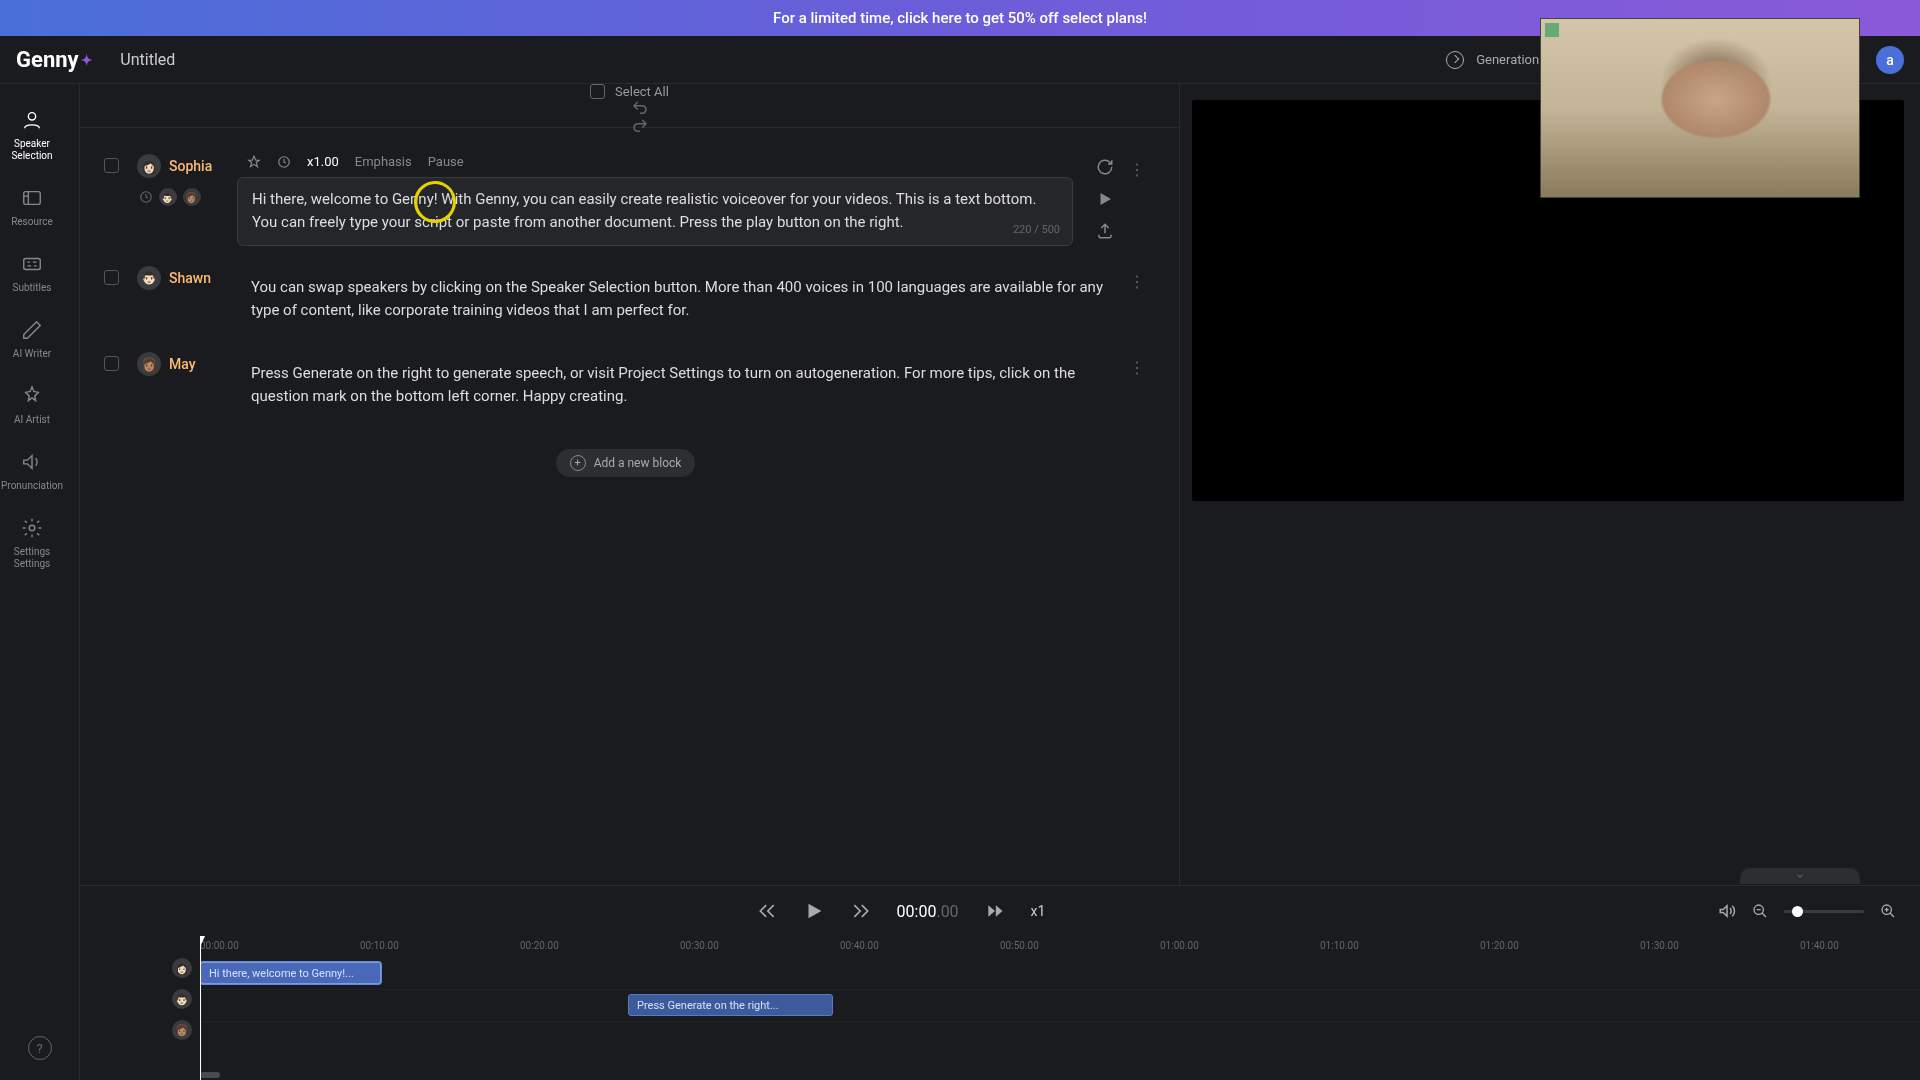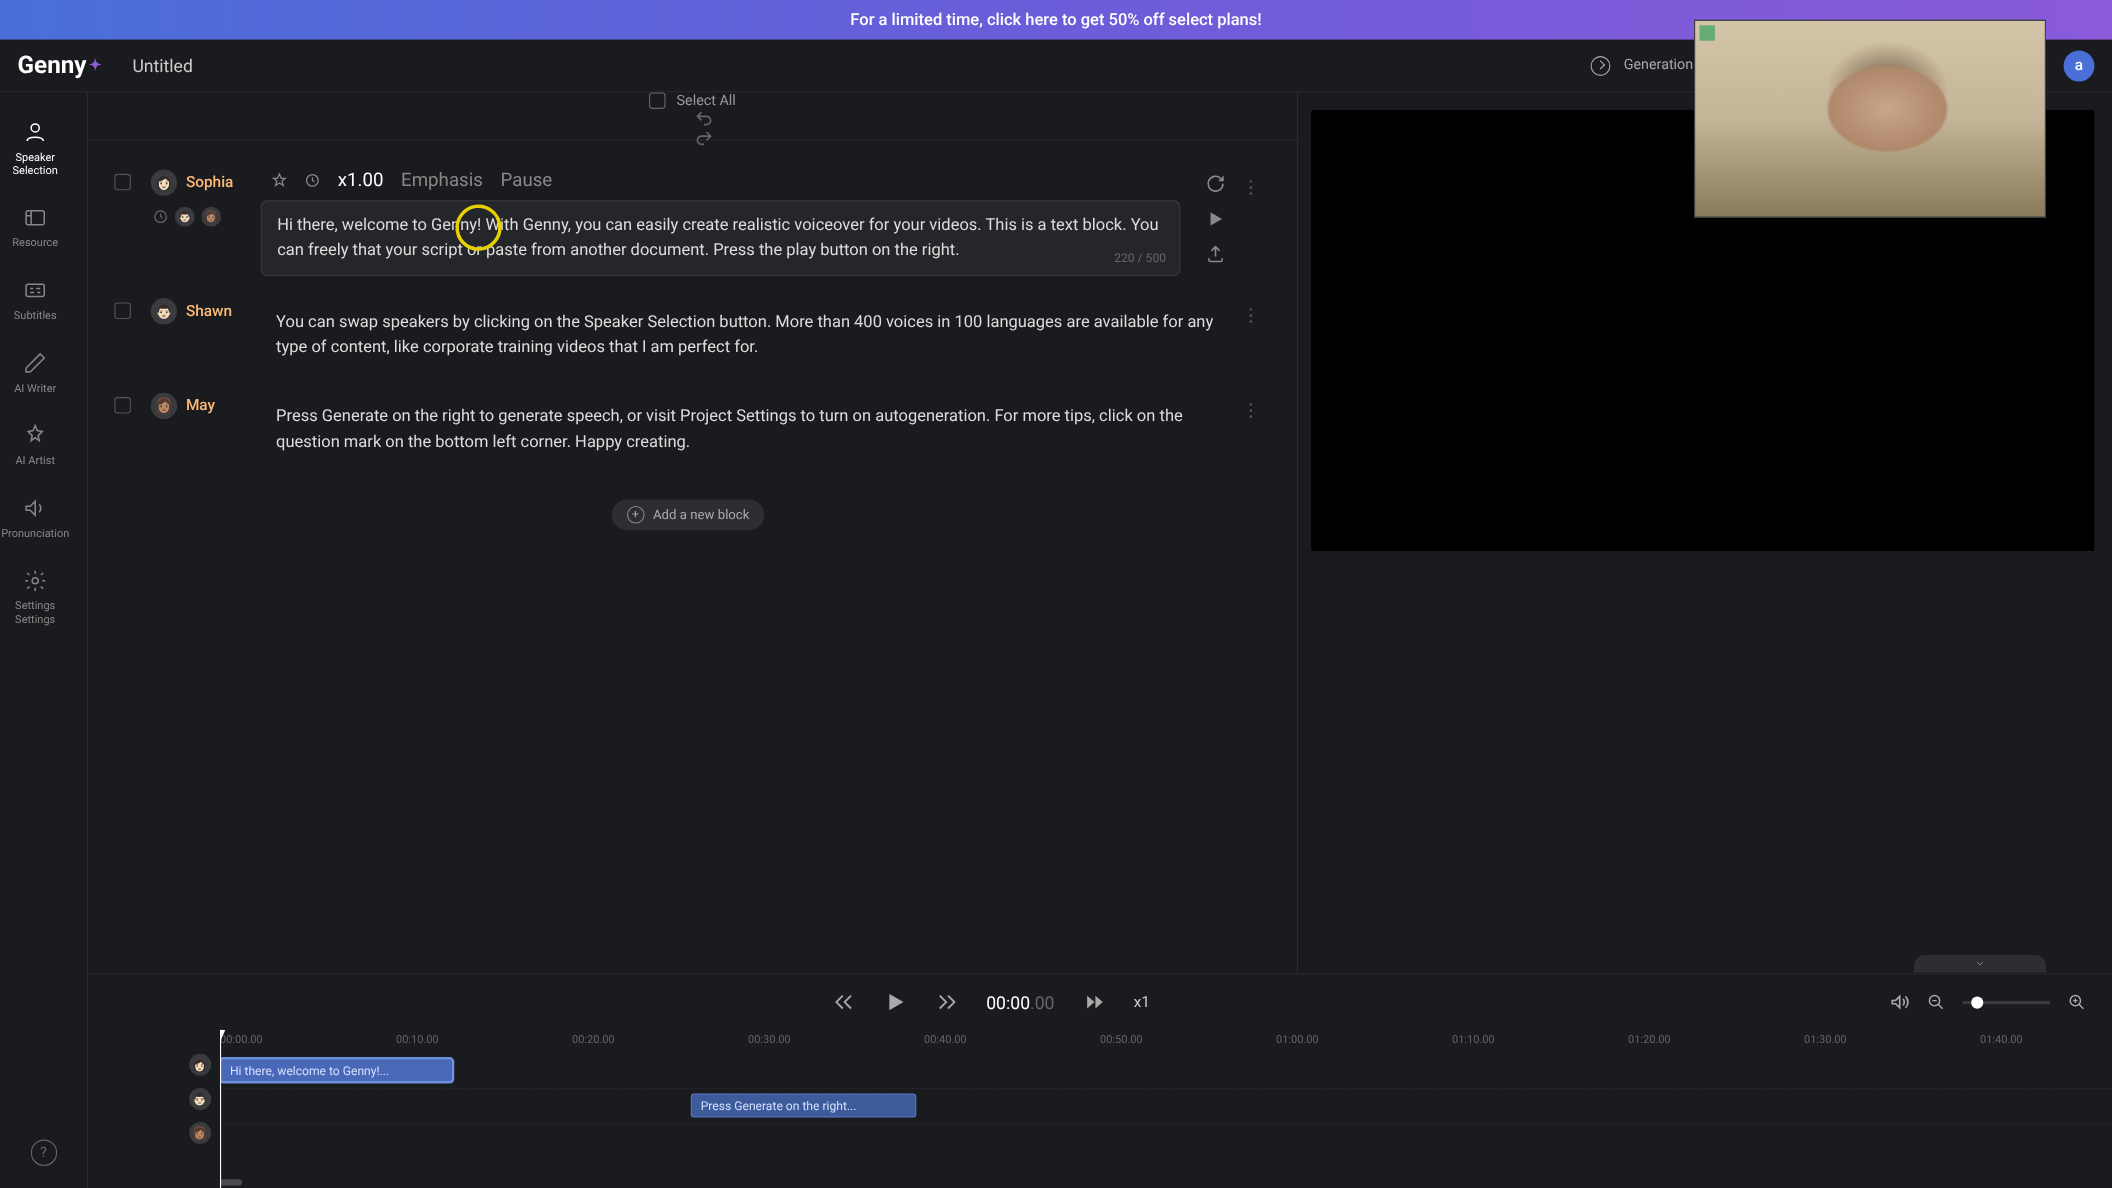--- a/index.html
+++ b/index.html
@@ -52,21 +52,21 @@
 .block-check { width: 15px; height: 15px; border: 1.5px solid #555; border-radius: 3px; margin-top: 4px; margin-right: 18px; flex-shrink: 0; }
 .speaker-col { width: 100px; flex-shrink: 0; }
 .speaker-row { display: flex; align-items: center; gap: 8px; }
 .speaker-avatar { width: 24px; height: 24px; border-radius: 50%; background: #3a3b3e; display: flex; align-items: center; justify-content: center; font-size: 13px; flex-shrink: 0; }
 .speaker-name { font-size: 14px; font-weight: 500; color: #fdba74; }
 .speaker-sub-row { display: flex; align-items: center; gap: 6px; margin-top: 10px; margin-left: 2px; }
 .sub-icon { width: 14px; height: 14px; color: #666; }
 .mini-avatar { width: 18px; height: 18px; border-radius: 50%; background: #3a3b3e; display: flex; align-items: center; justify-content: center; font-size: 10px; }
 
 .block-text-wrap { flex: 1; position: relative; }
-.block-toolbar { display: flex; align-items: center; gap: 16px; margin-bottom: 8px; padding-left: 10px; font-size: 17px; color: #888; }
+.block-toolbar { display: flex; align-items: center; gap: 16px; margin-bottom: 8px; padding-left: 10px; font-size: 13px; color: #888; }
 .toolbar-item { cursor: pointer; }
 .toolbar-speed { color: #fff; }
 .block-text { font-size: 15px; line-height: 1.55; color: #ddd; padding: 10px 14px; border-radius: 6px; position: relative; }
 .block-text.active { background: #252629; border: 1px solid #3a3b3e; }
 .char-counter { position: absolute; bottom: 6px; right: 12px; font-size: 11px; color: #666; }
 
 .block-actions { width: 44px; display: flex; flex-direction: column; align-items: center; gap: 14px; padding-top: 4px; margin-left: 10px; }
 .block-action-icon { color: #888; cursor: pointer; }
 
 .block-menu { width: 20px; display: flex; justify-content: center; padding-top: 6px; color: #666; cursor: pointer; }
@@ -266,21 +266,21 @@
                   <svg width="14" height="14" viewBox="0 0 24 24" fill="none" stroke="currentColor" stroke-width="2">
                       <circle cx="12" cy="12" r="9"></circle>
                       <path d="M12 7v5l3 2"></path>
                     </svg>
                 </span>
                 <span class="toolbar-item toolbar-speed">x1.00</span>
                 <span class="toolbar-item">Emphasis</span>
                 <span class="toolbar-item">Pause</span>
               </div>
               <div class="block-text active">
-                <span>Hi there, welcome to Genny! With Genny, you can easily create realistic voiceover for your videos. This is a text block. You can freely that your script or paste from another document. Press the play button on the right.</span>
+                <span>Hi there, welcome to Genny! With Genny, you can easily create realistic voiceover for your videos. This is a text bottom. You can freely type your script or paste from another document. Press the play button on the right.</span>
                 <span class="char-counter">220 / 500</span>
                 <div class="hand-circle"></div>
               </div>
             </div>
             <div class="block-actions">
               <span class="block-action-icon">
                 <svg width="18" height="18" viewBox="0 0 24 24" fill="none" stroke="currentColor" stroke-width="2">
                     <path d="M21 12a9 9 0 11-3-6.7L21 8M21 3v5h-5"></path>
                   </svg>
               </span>
@@ -410,21 +410,21 @@
               <span class="ruler-tick" style="left: 800px;">00:50.00</span>
               <span class="ruler-tick" style="left: 960px;">01:00.00</span>
               <span class="ruler-tick" style="left: 1120px;">01:10.00</span>
               <span class="ruler-tick" style="left: 1280px;">01:20.00</span>
               <span class="ruler-tick" style="left: 1440px;">01:30.00</span>
               <span class="ruler-tick" style="left: 1600px;">01:40.00</span>
             </div>
           <div class="playhead"></div>
           <div class="tracks" id="tracks">
               <div class="track">
-                <div class="clip selected" style="left: 0px; width: 212px;">Hi there, welcome to Genny!...</div>
+                <div class="clip selected" style="left: 0px; width: 181px;">Hi there, welcome to Genny!...</div>
               </div>
               <div class="track">
                 <div class="clip" style="left: 428px; width: 205px;">Press Generate on the right...</div>
               </div>
             </div>
           <div class="timeline-scrollbar"></div>
         </div>
       </div>
     </div>
 

